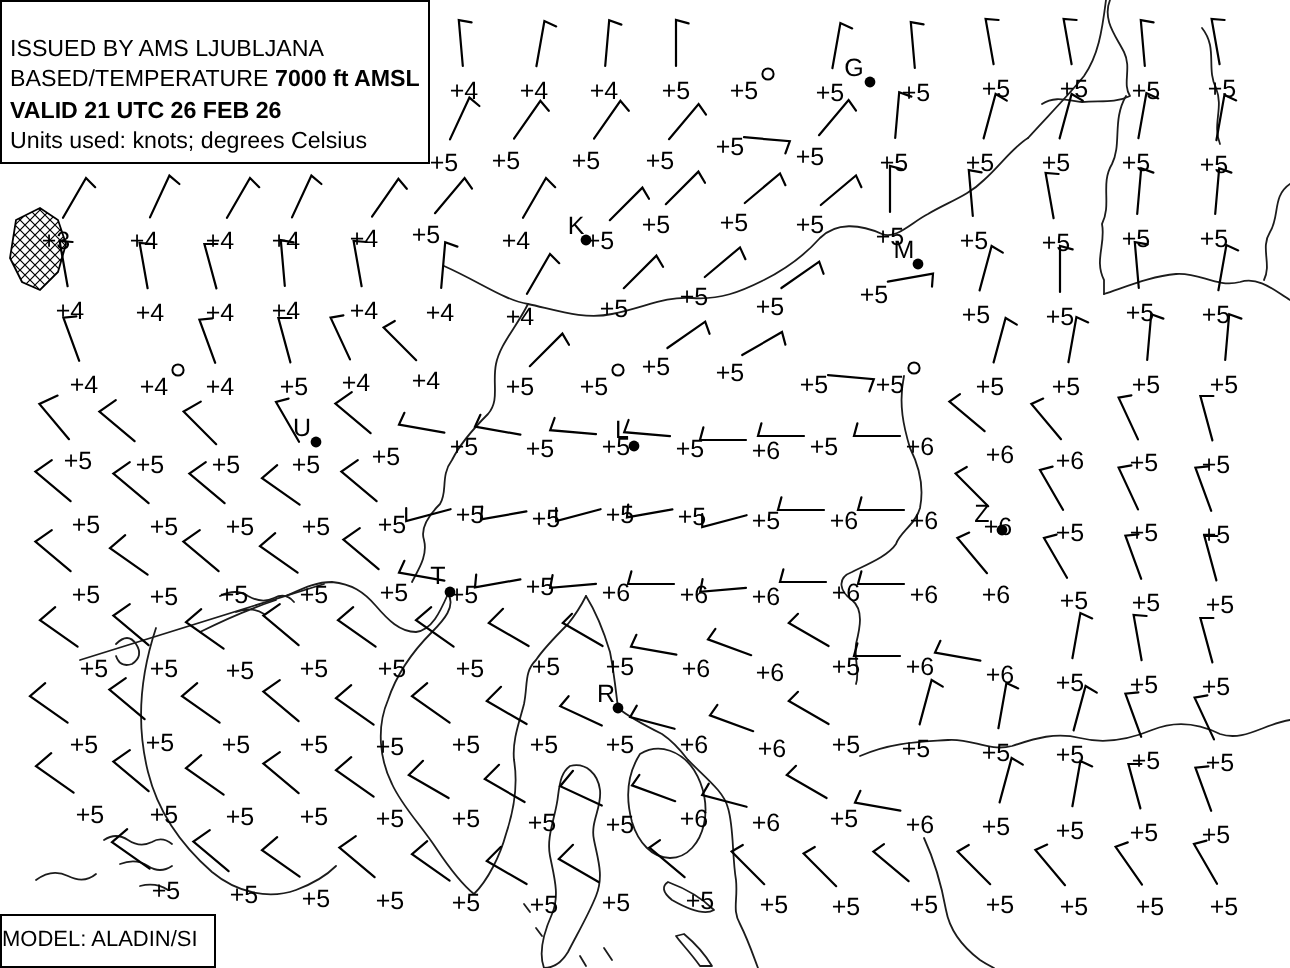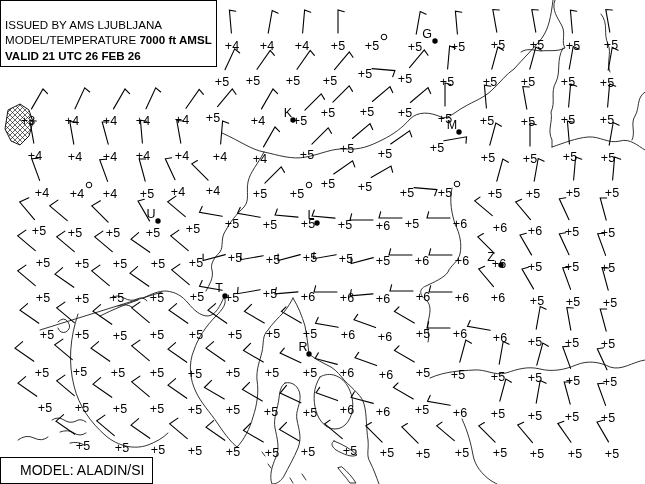--- a/index.html
+++ b/index.html
@@ -3,21 +3,21 @@
 <meta charset="utf-8">
 <style>
   html,body{margin:0;padding:0;background:#fff;}
   #stage{position:relative;width:645px;height:484px;background:#fff;overflow:hidden;
          font-family:"Liberation Sans",sans-serif;color:#000;}
   #map-svg{position:absolute;left:0;top:0;}
   .info-box{position:absolute;left:0;top:0;background:#fff;border:1px solid #000;
             padding:16px 4px 3px 4px;font-size:11.6px;line-height:15.3px;white-space:nowrap;}
   .info-box .b{font-weight:bold;}
   .model-box{position:absolute;left:0;top:457px;background:#fff;border:1px solid #000;
-             padding:3px 8px 4px 19px;font-size:14px;line-height:18px;}
+             padding:3px 8px 4px 0;font-size:11px;line-height:18px;}
   svg text{font-family:"Liberation Sans",sans-serif;}
 </style>
 </head>
 <body>
 
 <div id="stage">
   <svg id="map-svg" width="645" height="484" viewBox="0 0 645 484">
       <defs>
         <pattern id="xh" width="5" height="5" patternUnits="userSpaceOnUse">
           <path d="M0,5 L5,0 M0,0 L5,5" stroke="#000000" stroke-width="0.6"></path>
@@ -798,20 +798,21 @@
         <text x="491" y="261" text-anchor="middle" font-size="12.5" fill="#000000">Z</text>
       </g>
       <g>
         <circle cx="309" cy="354" r="2.7" fill="#000000"></circle>
         <text x="303" y="351" text-anchor="middle" font-size="12.5" fill="#000000">R</text>
       </g>
     </svg>
 
   <div class="info-box" id="info-box">
       <div><span>ISSUED BY AMS LJUBLJANA</span></div>
-      <div><span>MODEL/TEMPERATURE </span><span class="b">7000 ft AMSL</span></div>
+      <div><span>BASED/TEMPERATURE </span><span class="b">7000 ft AMSL</span></div>
       <div><span class="b">VALID 21 UTC 26 FEB 26</span></div>
+      <div><span>Units used: knots; degrees Celsius</span></div>
     </div>
 
   <div class="model-box">
     <span>MODEL: ALADIN/SI</span>
   </div>
 </div>
 
 </body></html>

